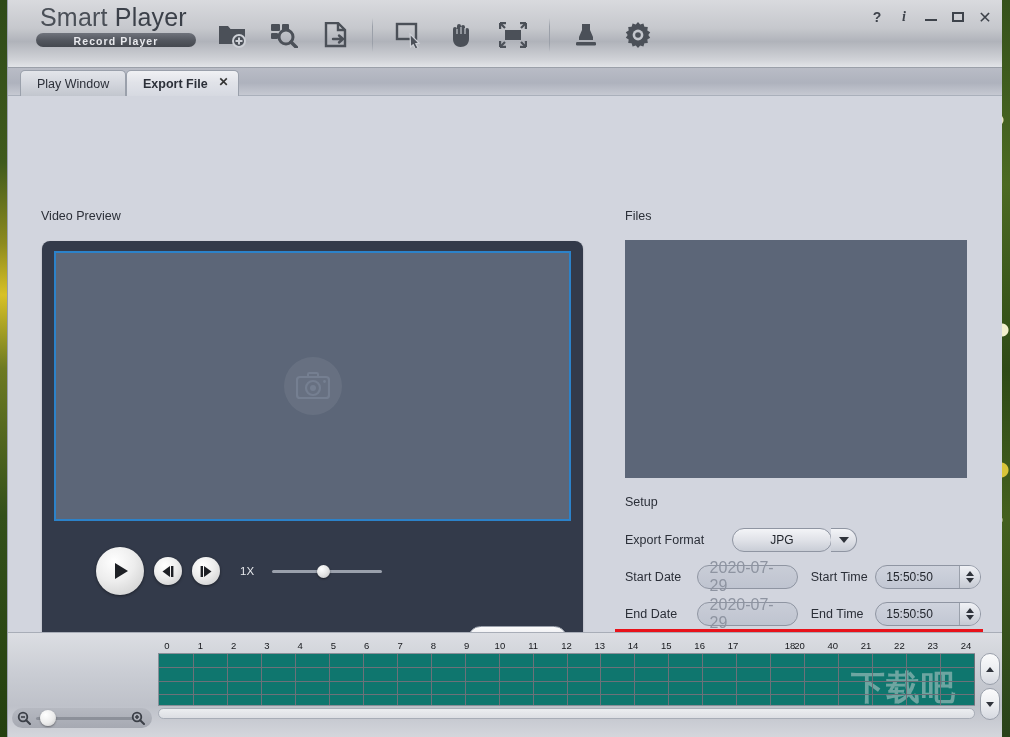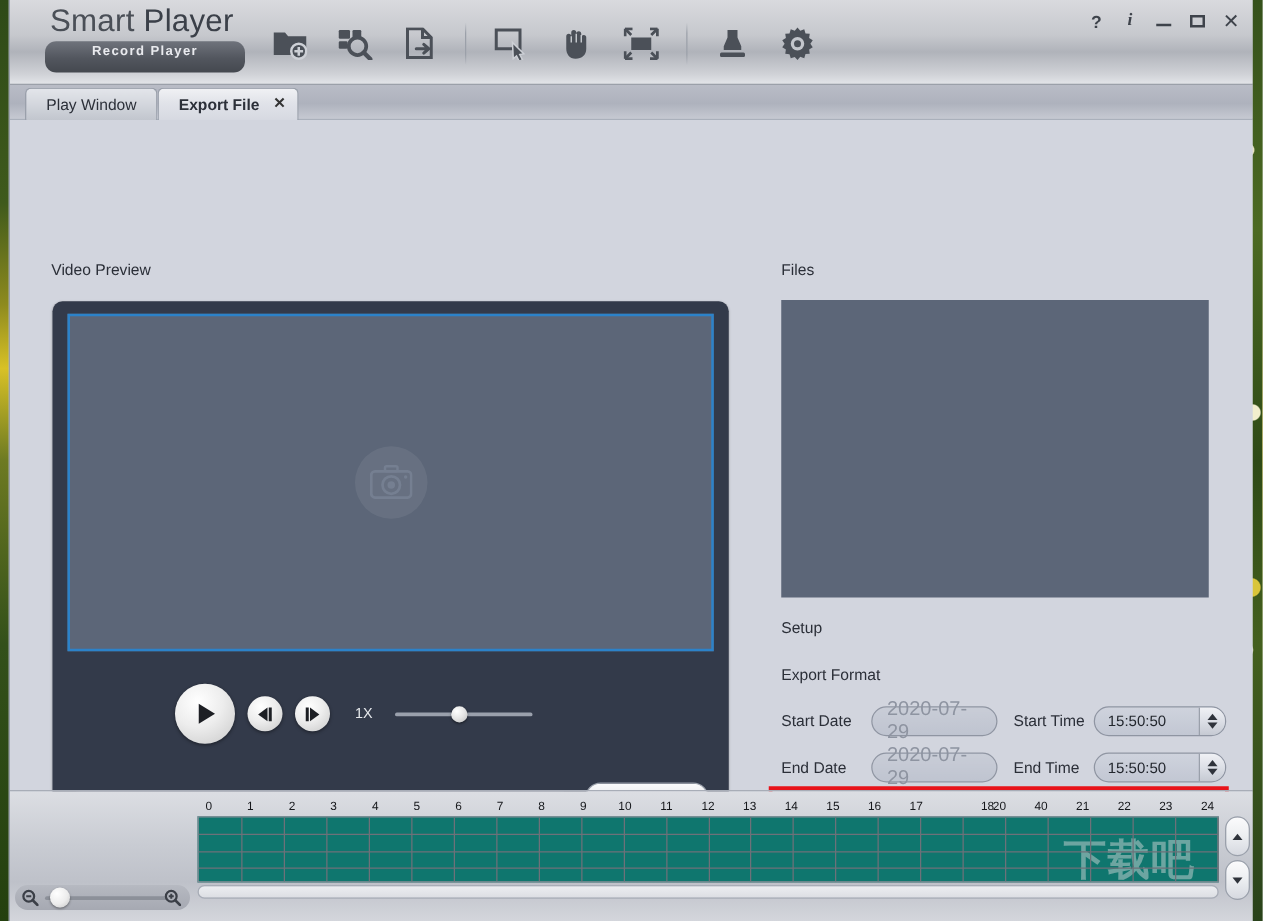--- a/index.html
+++ b/index.html
@@ -41,21 +41,21 @@
     background: linear-gradient(180deg,#d9dade 0%,#c6c8cd 42%,#b0b3ba 62%,#cfd1d6 88%,#e2e4e8 100%);
     border-bottom:1px solid #9ba0a9;
   }
   .brand { position:absolute; left:18px; top:2px; width:180px; }
   .brand-title {
     font-size:25px; color:#4a4f57; letter-spacing:0.2px; line-height:30px;
     padding-left:14px;
   }
   .brand-title b { color:#3b4049; font-weight:normal; }
   .brand-sub {
-    margin-top:1px; margin-left:10px; width:160px; height:25px;
+    margin-top:1px; margin-left:10px; width:160px; height:14px;
     border-radius:9px;
     background: linear-gradient(180deg,#6f737c 0%,#52565e 55%,#44484f 100%);
     color:#e9eaee; font-size:10.5px; font-weight:bold;
     letter-spacing:1.1px; text-align:center; line-height:17px;
   }
   .toolbar { position:absolute; left:200px; top:10px; height:50px; display:flex; align-items:center; }
   .tgroup { display:flex; align-items:center; gap:4px; }
   .tsep { width:1px; height:34px; margin:0 12px;
     background:linear-gradient(180deg,rgba(255,255,255,0) 0%,#9ba0a9 25%,#9ba0a9 75%,rgba(255,255,255,0) 100%); }
   .ticon { width:48px; height:44px; display:flex; align-items:center; justify-content:center; cursor:pointer; }
@@ -102,21 +102,21 @@
     position:absolute; left:12px; top:10px; width:517px; height:270px;
     background:#5c6678; border:2px solid #2c82c9;
   }
   .cam-wrap {
     position:absolute; left:50%; top:50%; transform:translate(-50%,-50%);
     width:58px; height:58px; border-radius:50%;
     background:rgba(255,255,255,.07);
     display:flex; align-items:center; justify-content:center;
   }
   .controls-row { position:absolute; left:0; top:300px; width:100%; height:60px;
-    display:flex; align-items:center; padding-left:98px; gap:10px; }
+    display:flex; align-items:center; padding-left:54px; gap:10px; }
   .btn-round {
     border-radius:50%; display:flex; align-items:center; justify-content:center;
     background: radial-gradient(circle at 38% 30%, #ffffff 0%, #ededed 45%, #c8c8c8 100%);
     box-shadow:0 1px 3px rgba(0,0,0,.45); cursor:pointer;
   }
   .btn-play { width:48px; height:48px; }
   .btn-step { width:28px; height:28px; }
   .speed-label { color:#e6e8ec; font-size:11.5px; margin-left:10px; }
   .speed-track { position:relative; width:110px; height:3px; background:#9aa0ac; border-radius:2px; margin-left:8px; }
   .speed-thumb { position:absolute; left:45px; top:-5px; width:13px; height:13px; border-radius:50%;
@@ -386,20 +386,26 @@
     </div>
 
     <div class="files-panel"></div>
 
     <div class="section-label" style="left:617px; top:399px;">Setup</div>
 
     <div class="setup" style="top:428px;">
 
       <div class="frow">
         <div class="flabel lbl-w1">Export Format</div>
+        <div style="display:flex;margin-left:27px;">
+          <div class="combo">JPG</div>
+          <div class="combo-arrow">
+            <span style="width:0;height:0;border-left:5px solid transparent;border-right:5px solid transparent;border-top:6px solid #2f333b;display:block;"></span>
+          </div>
+        </div>
       </div>
 
       <div class="frow">
         <div class="flabel lbl-w1">Start Date</div>
         <div class="field disabled" style="width:110px;">2020-07-29</div>
         <div class="flabel lbl-w2" style="margin-left:13px;">Start Time</div>
         <div class="spin-wrap" style="width:118px;">
           <div class="spin-val">15:50:50</div>
           <div class="spin-btns">
             <span class="caret-up"></span>

